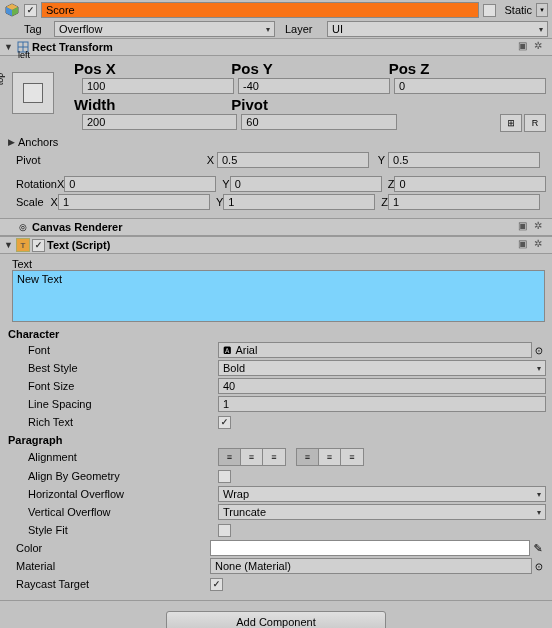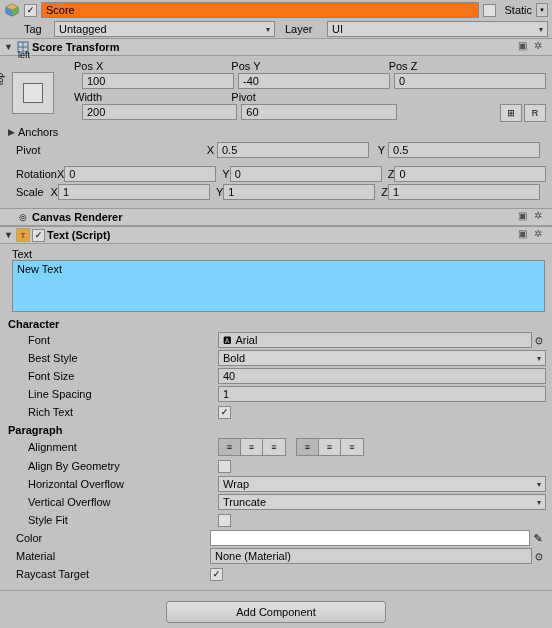--- a/index.html
+++ b/index.html
@@ -35,21 +35,21 @@
 .num-field.xyz { flex: 1; margin-right: 6px; }
 
 .rect-section { display: flex; gap: 20px; }
 .anchor-preview { width: 50px; }
 .anchor-box { width: 42px; height: 42px; border: 1px solid #888; background: #d8d8d8; margin: 2px 0 0 4px; position: relative; display: flex; align-items: center; justify-content: center; }
 .anchor-inner { width: 20px; height: 20px; border: 1px solid #666; background: #e4e4e4; }
 .left-lbl { position: absolute; top: -10px; left: 10px; font-size: 9px; }
 .top-lbl { position: absolute; left: -14px; top: 14px; font-size: 9px; transform: rotate(-90deg); }
 .rect-fields { flex: 1; }
 .rect-col-head { display: flex; margin-bottom: 1px; }
-.rect-col-head span { flex: 1; font-size: 11px; }
+.rect-col-head span { flex: 1; font-size: 15px; font-weight: bold; }
 .rect-field-row { display: flex; gap: 4px; margin-bottom: 2px; padding-left: 8px; }
 .rect-field-row .num-field { flex: 1; }
 .rect-btns { display: flex; gap: 2px; justify-content: flex-end; }
 .mini-btn { width: 22px; height: 18px; background: #d4d4d4; border: 1px solid #888; font-size: 9px; display: inline-flex; align-items: center; justify-content: center; cursor: pointer; }
 
 .section-head { font-weight: bold; font-size: 11px; margin: 4px 0 2px 0; }
 
 .text-area { width: 99%; height: 52px; background: #7dd3fc; border: 1px solid #888; padding: 2px 4px; font-size: 11px; resize: none; font-family: Arial; margin-left: 4px; }
 
 .obj-field { flex: 1; background: #d0d0d0; border: 1px solid #888; padding: 1px 4px; height: 16px; font-size: 11px; display: flex; align-items: center; gap: 4px; }
@@ -87,35 +87,35 @@
     </span>
     <span class="checkbox checked"></span>
     <input class="name-field" value="Score" style="">
     <span class="checkbox"></span>
     <span class="static-label">Static</span>
     <span class="dropdown-arrow">▾</span>
   </div>
 
   <div class="tag-layer-row">
     <span class="label">Tag</span>
-    <span class="dropdown" style="flex:1">Untagged</span>
+    <span class="dropdown" style="flex:1">Overflow</span>
     <span class="label" style="min-width:38px;margin-left:6px">Layer</span>
     <span class="dropdown" style="flex:1">UI</span>
   </div>
 
   <div class="component-header">
     <span class="foldout">▼</span>
     <span class="comp-icon">
       <svg width="12" height="12" viewBox="0 0 12 12">
           <rect x="1" y="1" width="10" height="10" fill="none" stroke="#3a6ea5"></rect>
           <line x1="1" y1="6" x2="11" y2="6" stroke="#3a6ea5"></line>
           <line x1="6" y1="1" x2="6" y2="11" stroke="#3a6ea5"></line>
         </svg>
     </span>
-    <span class="comp-title">Score Transform</span>
+    <span class="comp-title">Rect Transform</span>
     <span class="comp-tools">
       <span class="tool-icon">▣</span>
       <span class="tool-icon">✲</span>
     </span>
   </div>
   <div class="comp-body">
     <div class="rect-section">
       <div class="anchor-preview" style="position:relative;padding-top:10px;">
         <span class="left-lbl">left</span>
         <span class="top-lbl">top</span>

